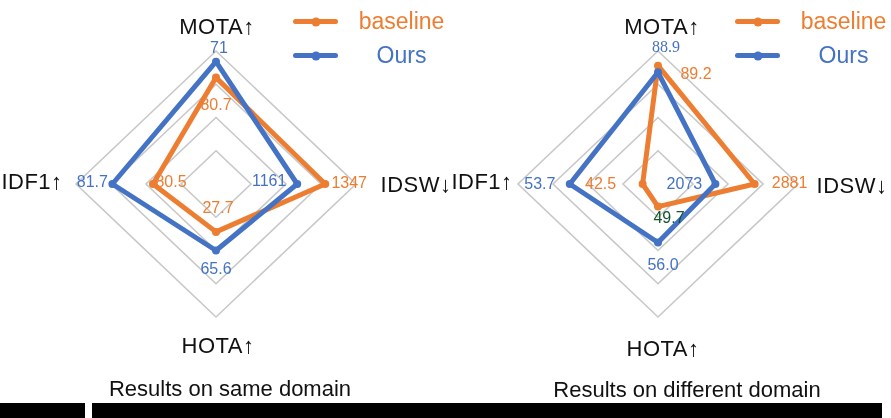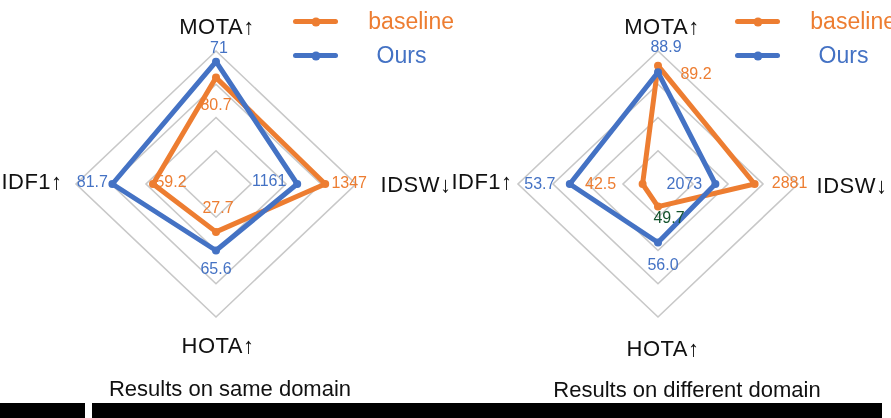--- a/index.html
+++ b/index.html
@@ -29,21 +29,21 @@
   .legend{position:absolute;top:8px;display:flex;flex-direction:column;gap:7px;}
   .legend-row{display:flex;align-items:center;gap:11px;height:27px;}
   .legend-line{position:relative;width:45px;height:5px;border-radius:3px;flex:0 0 auto;}
   .legend-dot{
     position:absolute;left:50%;top:50%;width:9px;height:9px;border-radius:50%;
     transform:translate(-50%,-50%);
   }
   .swatch-baseline{background:var(--baseline);}
   .swatch-ours{background:var(--ours);}
   .legend-label{width:105px;text-align:center;font-size:23px;}
-  .label-baseline{color:var(--baseline);text-align:right;}
+  .label-baseline{color:var(--baseline);}
   .label-ours{color:var(--ours);}
   .footer-bar{position:absolute;left:0;top:403px;width:882px;height:15px;background:#000;}
   .footer-notch{position:absolute;left:85px;top:403px;width:7px;height:15px;background:#fff;}
 </style>
 </head>
 <body>
 
 <div id="stage">
 
   <svg id="chart-svg" width="891" height="418" viewBox="0 0 891 418">
@@ -118,26 +118,26 @@
   </div>
 
   <div class="caption" style="left:687px;top:390px">Results on different domain</div>
   <div class="caption" style="left:230px;top:389px">Results on same domain</div>
 
   <div class="footer-bar"></div>
   <div class="footer-notch"></div>
 <div class="vlabel" style="left: 216px; top: 104.6px; color: rgb(237, 125, 49);">80.7</div>
     <div class="vlabel" style="left: 349.2px; top: 183px; color: rgb(237, 125, 49);">1347</div>
     <div class="vlabel" style="left: 218px; top: 207.88px; color: rgb(237, 125, 49);">27.7</div>
-    <div class="vlabel" style="left: 171px; top: 182px; color: rgb(237, 125, 49);">59.2</div>
+    <div class="vlabel" style="left: 171px; top: 182px; color: rgb(237, 125, 49);">80.5</div>
     <div class="vlabel" style="left: 219px; top: 47.64px; color: rgb(68, 114, 196);">71</div>
     <div class="vlabel" style="left: 269.2px; top: 181px; color: rgb(68, 114, 196);">1161</div>
     <div class="vlabel" style="left: 216px; top: 268.5px; color: rgb(68, 114, 196);">65.6</div>
     <div class="vlabel" style="left: 92.4px; top: 182px; color: rgb(68, 114, 196);">81.7</div>
     <div class="vlabel" style="left: 696px; top: 73.63px; color: rgb(237, 125, 49);">89.2</div>
     <div class="vlabel" style="left: 789.6px; top: 183px; color: rgb(237, 125, 49);">2881</div>
     <div class="vlabel" style="left: 669px; top: 217.61px; color: #14532d;">49.7</div>
     <div class="vlabel" style="left: 600.6px; top: 184px; color: rgb(237, 125, 49);">42.5</div>
-    <div class="vlabel" style="left: 666px; top: 47.28px; color: rgb(68, 114, 196);">88.9</div>
+    <div class="vlabel" style="left: 666px; top: 47.28px; color: rgb(68, 114, 196); font-family: Liberation Serif, serif;">88.9</div>
     <div class="vlabel" style="left: 684.4px; top: 184px; color: rgb(68, 114, 196);">2073</div>
     <div class="vlabel" style="left: 663px; top: 264.52px; color: rgb(68, 114, 196);">56.0</div>
     <div class="vlabel" style="left: 539.8px; top: 184px; color: rgb(68, 114, 196);">53.7</div>
   </div>
 
 </body></html>

